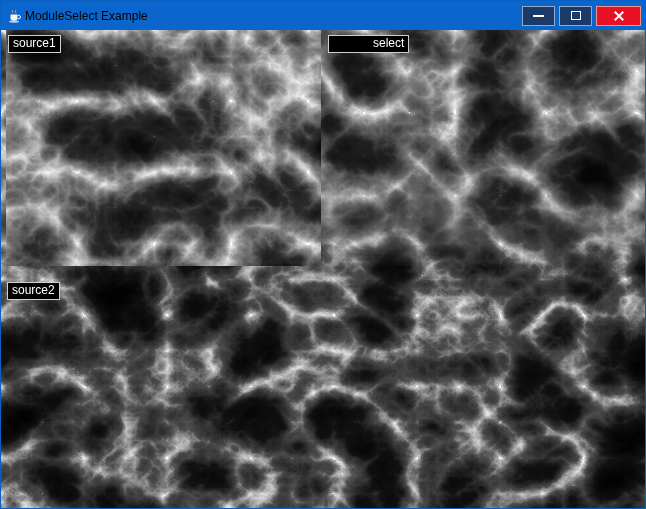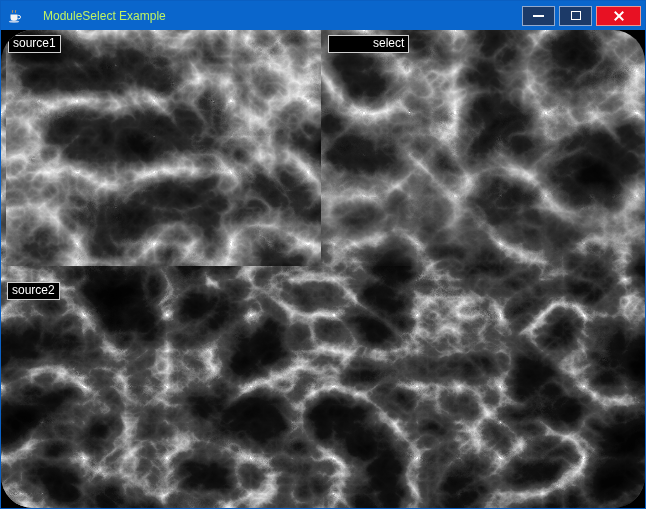--- a/index.html
+++ b/index.html
@@ -17,23 +17,23 @@
     height:29px;
     background:#0a66cc;
     display:flex;
     align-items:center;
     padding-left:6px;
     box-sizing:border-box;
     user-select:none;
   }
   .app-icon { width:16px; height:16px; display:inline-flex; align-items:center; justify-content:center; }
   .title-text {
-    color:#bef264;
+    color:#000000;
     font-size:12px;
-    margin-left:20px;
+    margin-left:2px;
     white-space:nowrap;
   }
   .tb-buttons {
     margin-left:auto;
     display:flex;
     align-items:center;
     gap:4px;
     padding-right:4px;
   }
   .tb-btn {
@@ -59,21 +59,20 @@
     width:2px; height:12px; background:#ffffff;
   }
   .glyph.x::before { transform:rotate(45deg); }
   .glyph.x::after  { transform:rotate(-45deg); }
   
   .client {
     position:relative;
     width:644px; height:478px;
     background:#000;
     overflow:hidden;
-    border-radius:32px;
   }
   .client svg { display:block; }
   .chip {
     position:absolute;
     background:#000000;
     color:#ffffff;
     border:1px solid #cfcfcf;
     font-size:12px;
     line-height:13px;
     padding:1px 4px 2px 4px;

